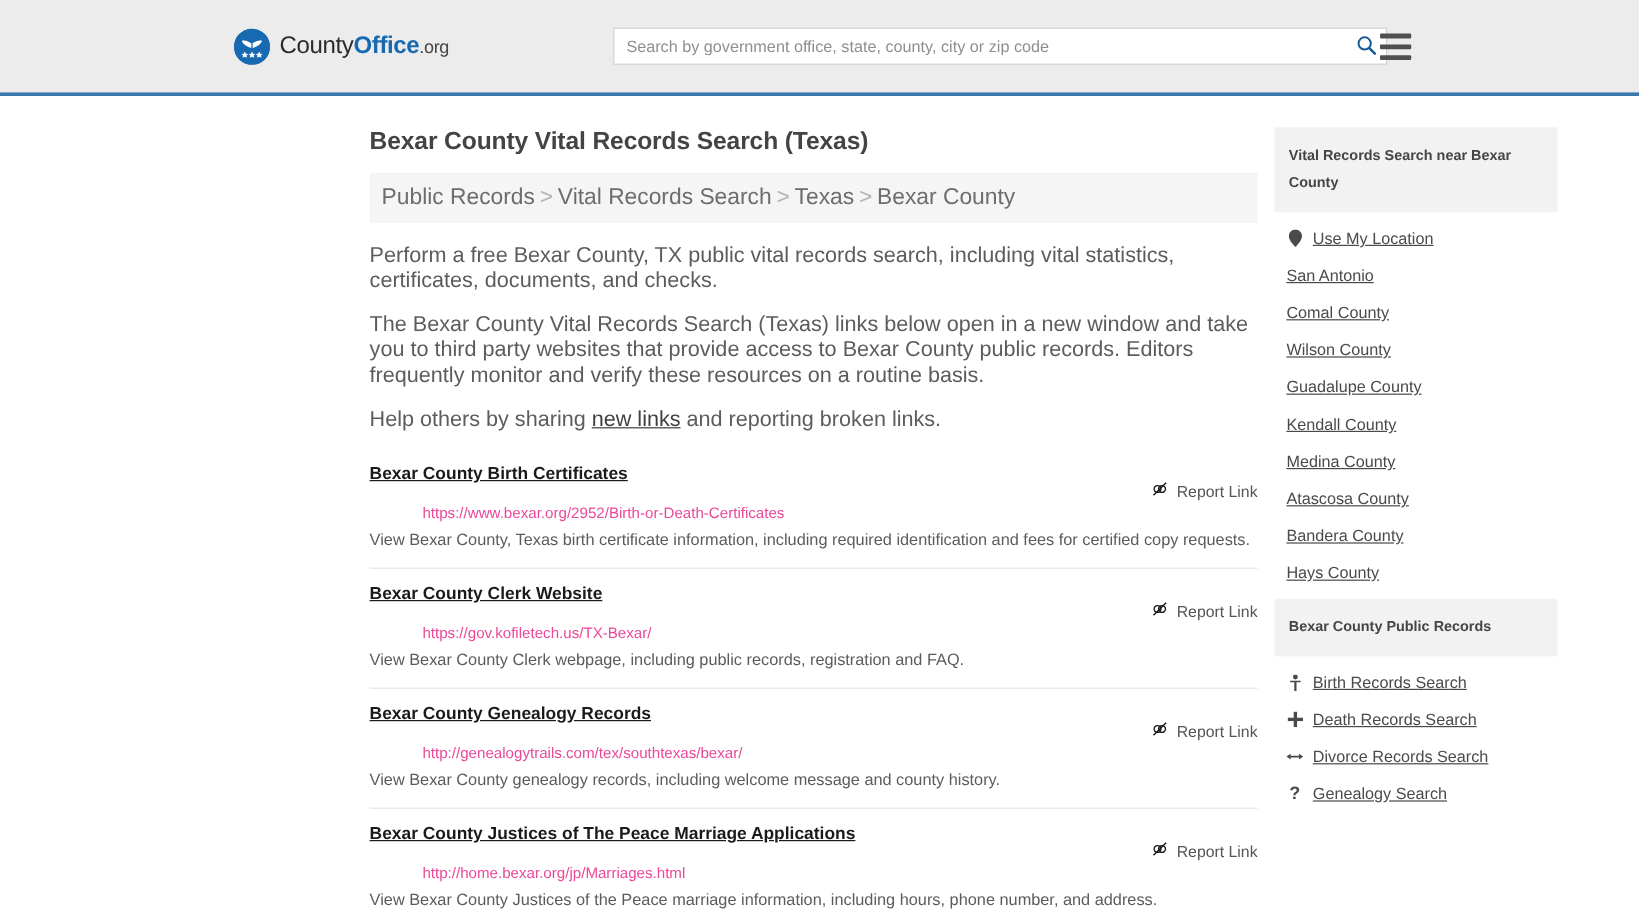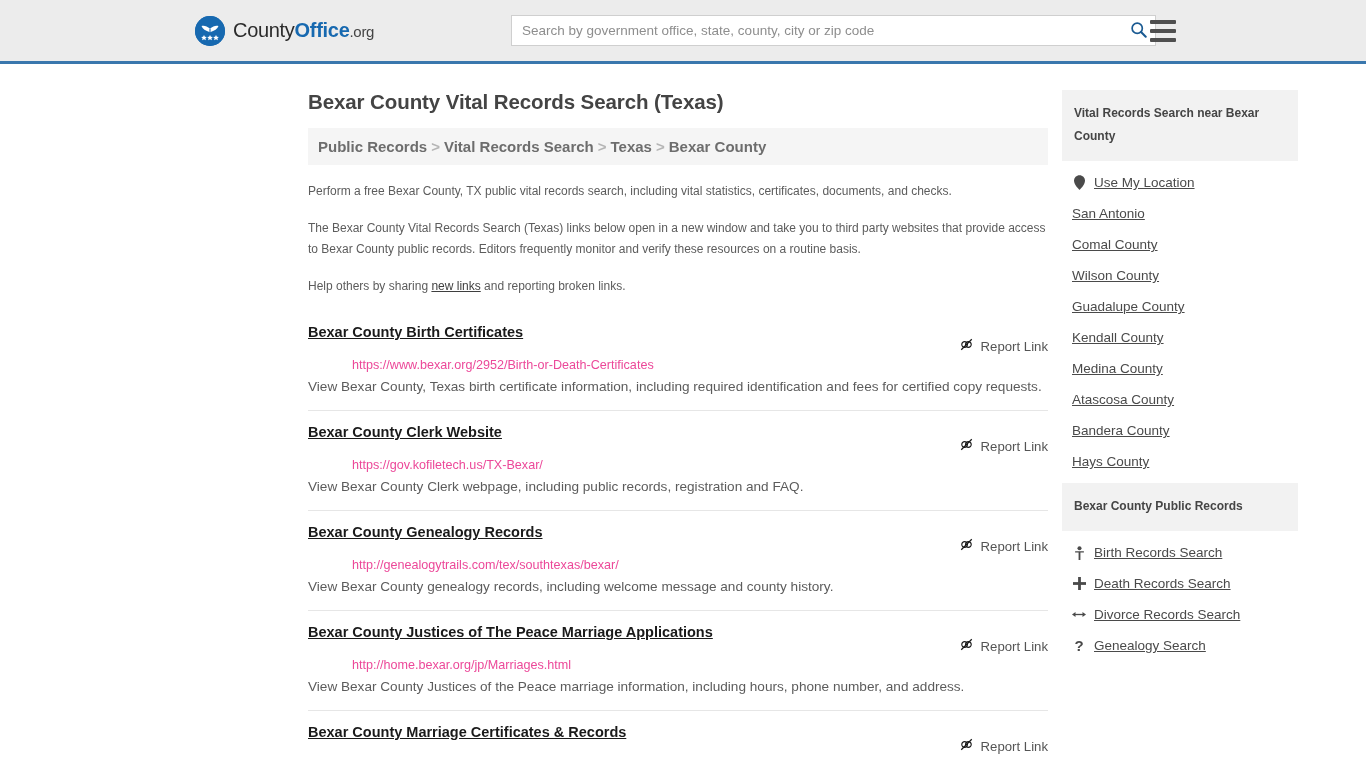--- a/index.html
+++ b/index.html
@@ -8,21 +8,21 @@
     margin: 0; padding: 0;
     width: 1366px; height: 768px;
     overflow: hidden;
     background: #ffffff;
     font-family: "Liberation Sans", sans-serif;
     color: #4a4a4a;
   }
 
   
   .site-header {
-    height: 64px;
+    height: 80px;
     background: #ececec;
     border-bottom: 3px solid #3a77ad;
     display: flex;
     align-items: center;
     position: relative;
   }
   .brand {
     display: flex;
     align-items: center;
     gap: 8px;
@@ -117,32 +117,31 @@
     font-size: 20.5px;
     color: #444444;
     font-weight: bold;
     margin: 26px 0 14px 0;
     letter-spacing: -0.1px;
   }
 
   .breadcrumb {
     background: #f5f5f5;
     padding: 10px 10px;
-    font-size: 15px;
+    font-size: 19px;
     color: #9a9a9a;
-    font-weight: bold;
   }
   .breadcrumb a {
     color: #6d6d6d;
     text-decoration: none;
   }
   .breadcrumb .sep { color: #b5b5b5; padding: 0 4px; }
 
   .intro p {
-    font-size: 12px;
+    font-size: 18px;
     line-height: 21px;
     color: #5c5c5c;
     margin: 16px 0 0 0;
   }
   .intro p a {
     color: #3f3f3f;
     text-decoration: underline;
     font-weight: normal;
   }
 

